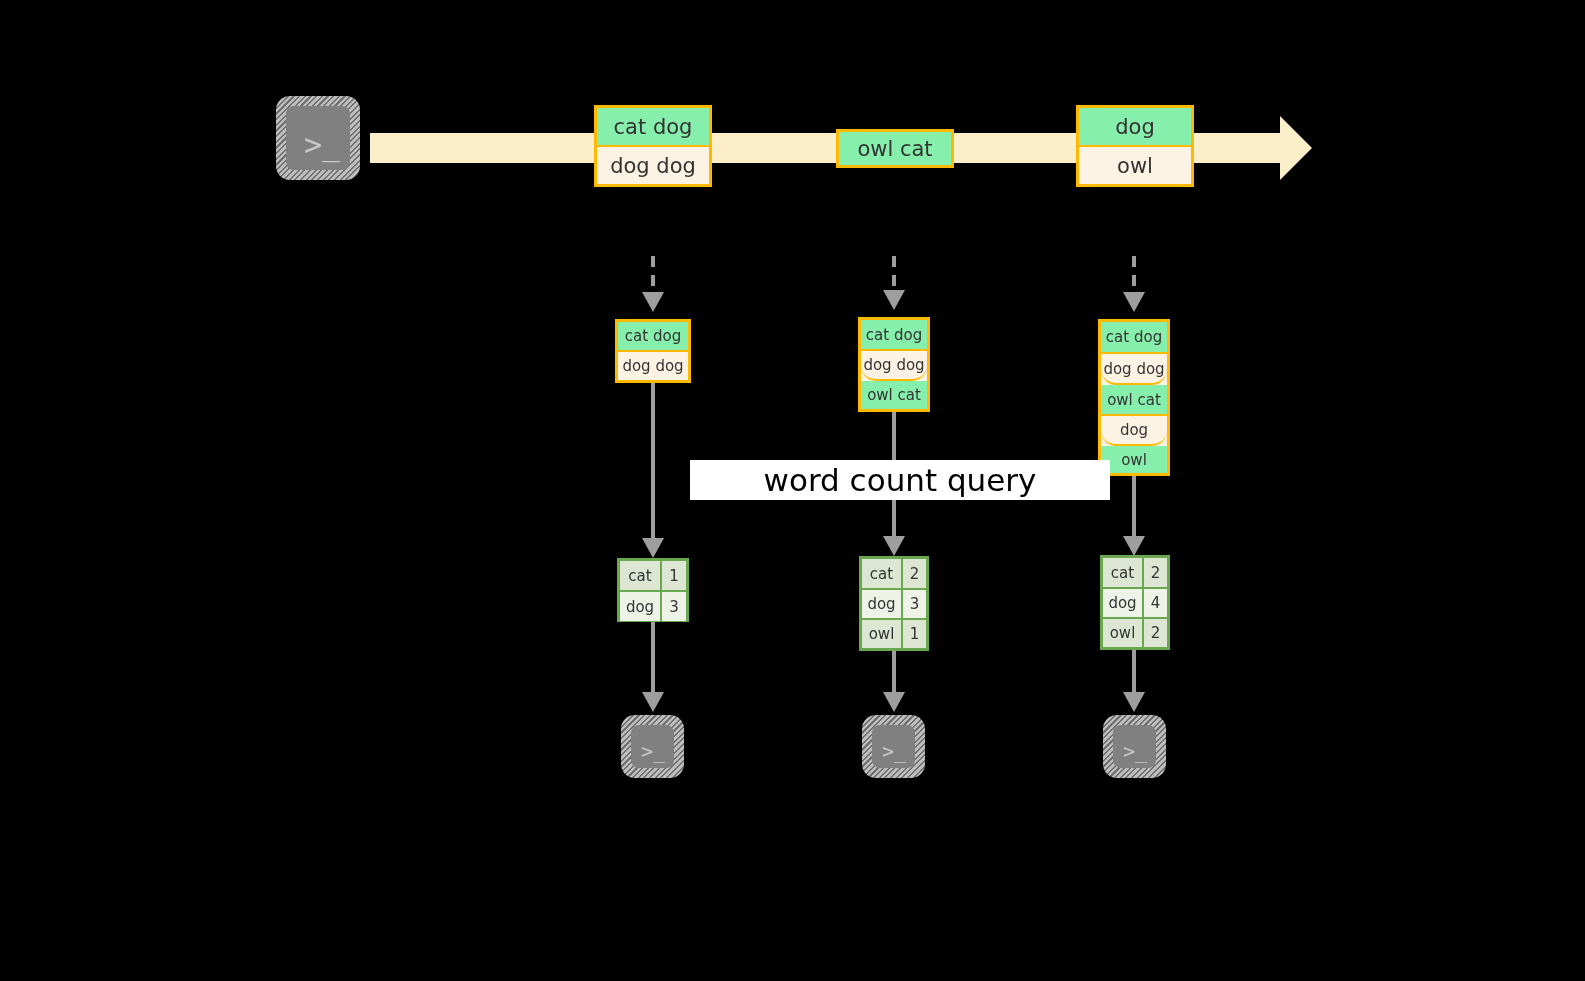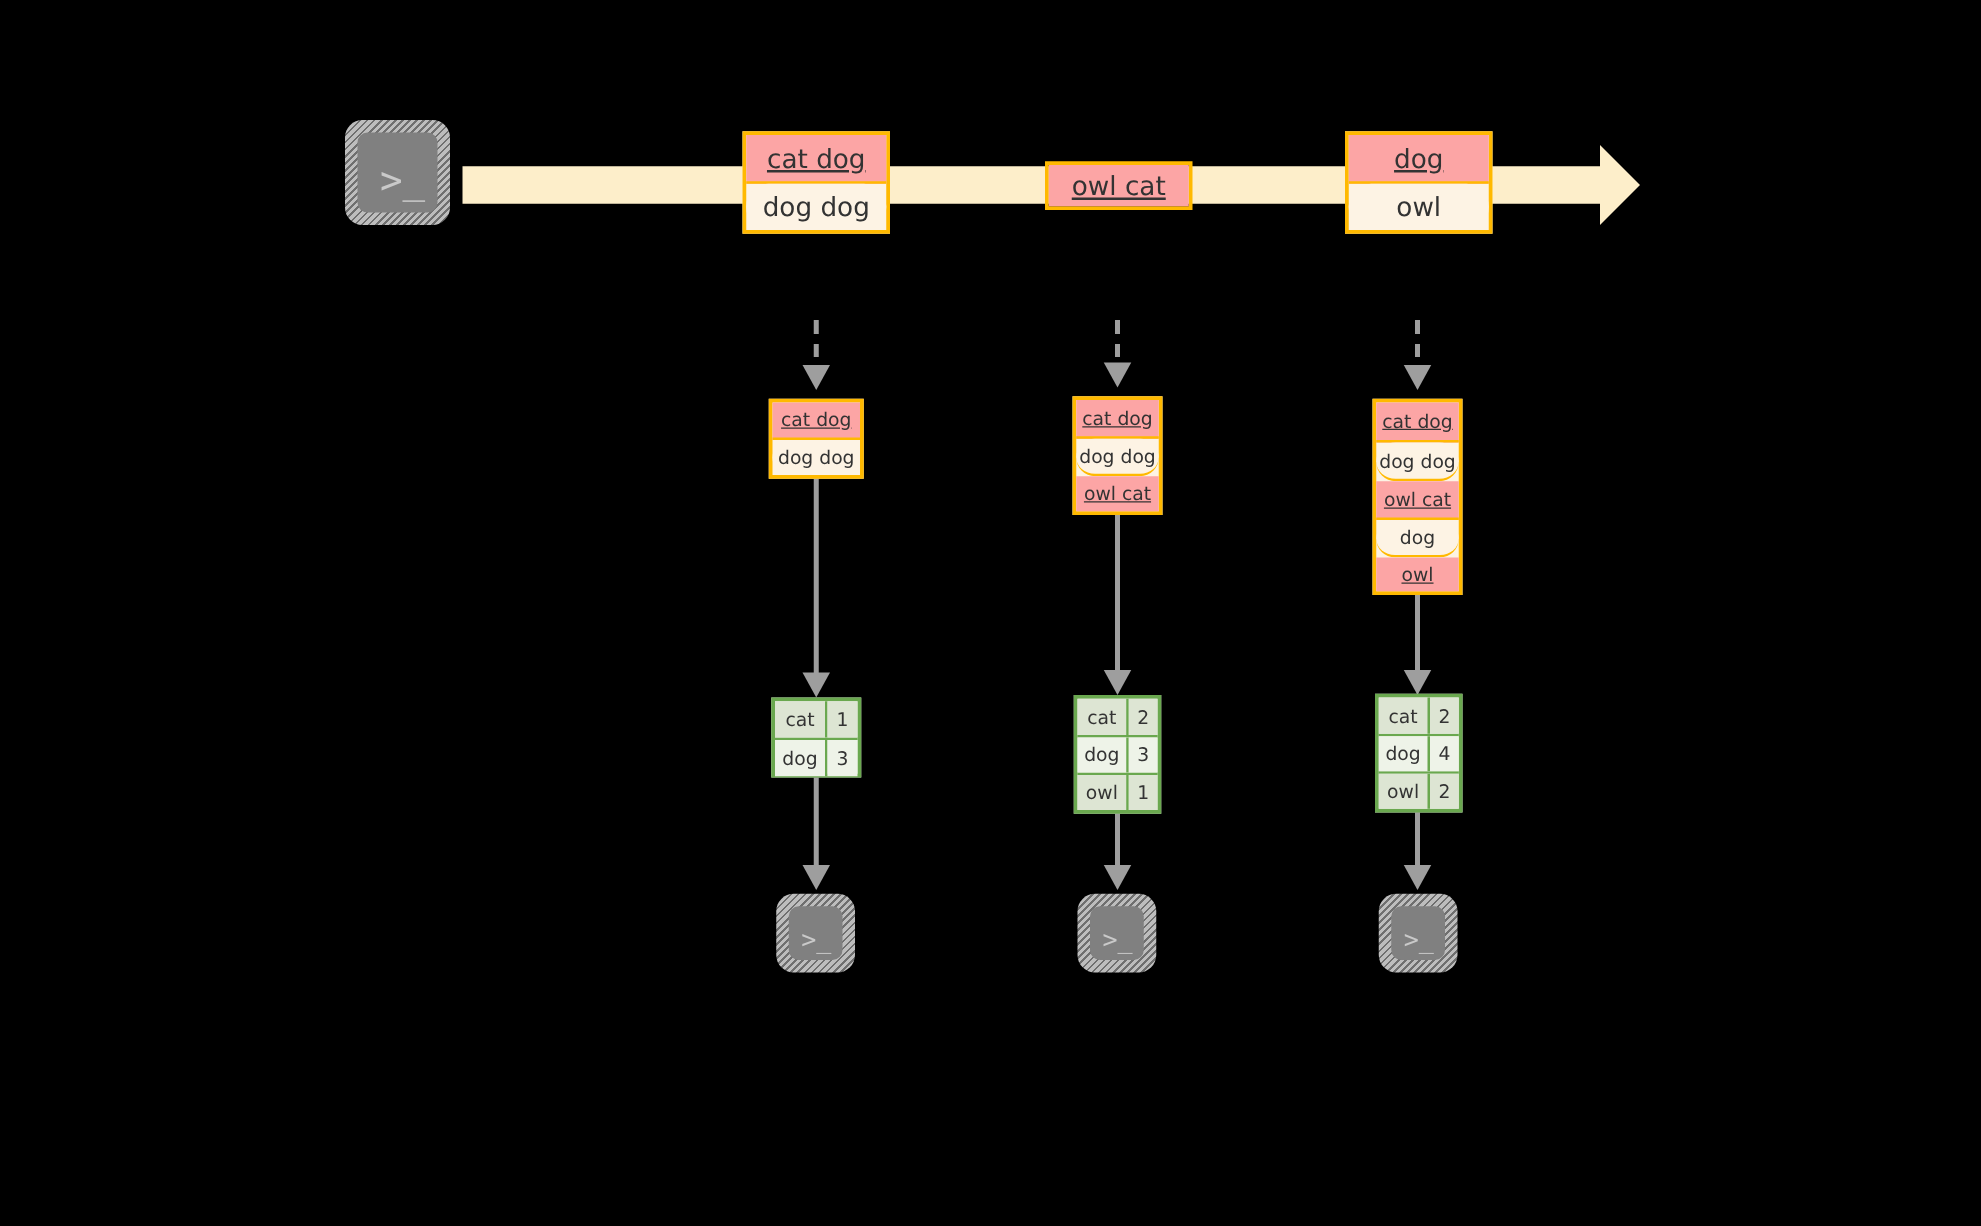--- a/index.html
+++ b/index.html
@@ -79,21 +79,21 @@
   .msgrow {
     box-sizing: border-box;
     display: flex;
     align-items: center;
     justify-content: center;
     color: #333333;
     white-space: nowrap;
     border-bottom: 2px solid #ffb900;
   }
   .msgrow:last-child { border-bottom: none; }
-  .msgrow.shade-a { background: #fca5a5; text-decoration: underline; }
+  .msgrow.shade-a { background: #86efac; }
   .msgrow.shade-b { background: #fdf3e4; border-radius: 18px; }
 
   
   .tbl {
     position: absolute;
     box-sizing: border-box;
     border: 3px solid #6aa84f;
     background: #eef3e8;
     z-index: 5;
   }
@@ -277,14 +277,15 @@
 
   <div class="vline" style="left:1132px; top:650px; height:44px;"></div>
   <div class="vhead" style="left:1123px; top:692px;"></div>
 
   <div class="terminal" style="left:1103px; top:715px; width:63px; height:63px;">
     <div class="hatch"></div>
     <div class="inner"></div>
     <div class="glyph" style="left:10px; top:16px; font-size:20px;">&gt;_</div>
   </div>
 
+  <div class="query-label" style="left:690px; top:460px; width:420px; height:40px; font-size:31px;">word count query</div>
 
 </div>
 
 </body></html>

